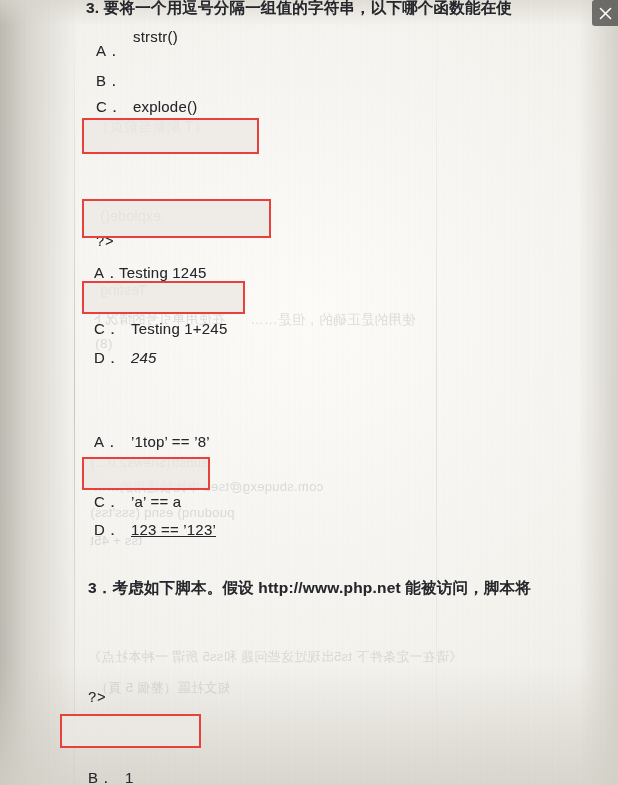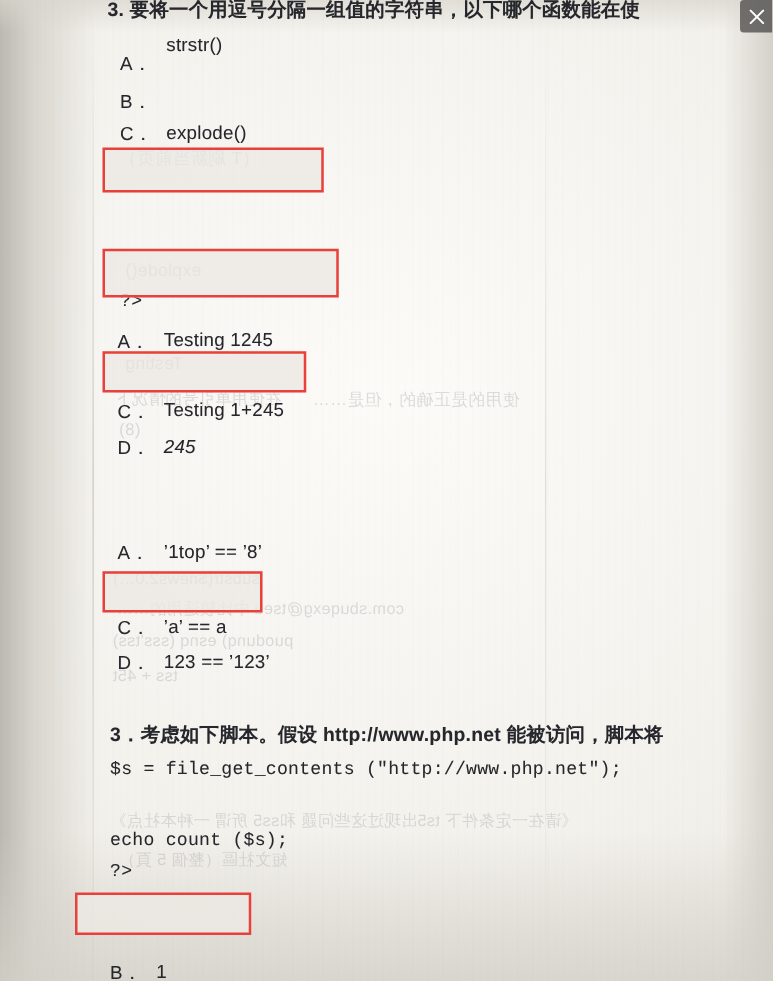--- a/index.html
+++ b/index.html
@@ -165,41 +165,39 @@
     <div class="line opt" style="left:133px; top:28px;">strstr()</div>
 
     <div class="line opt" style="left:96px;  top:72px;">B．</div>
 
     <div class="line opt" style="left:96px;  top:98px;">C．</div>
     <div class="line opt" style="left:133px; top:98px;">explode()</div>
 
     <div class="line code" style="left:96px; top:234px;">?&gt;</div>
 
     <div class="line opt" style="left:94px;  top:264px;">A．</div>
-    <div class="line opt" style="left:131px; top:264px;">Testing 1245</div>
+    <div class="line opt" style="left:119px; top:264px;">Testing 1245</div>
 
     <div class="line opt" style="left:94px;  top:320px;">C．</div>
     <div class="line opt" style="left:131px; top:320px;">Testing 1+245</div>
 
     <div class="line opt" style="left:94px;  top:349px;">D．</div>
     <div class="line opt" style="left:131px; top:349px;font-style:italic;">245</div>
 
 
     <div class="line opt" style="left:94px;  top:433px;">A．</div>
     <div class="line opt" style="left:131px; top:433px;">’1top’ == ’8’</div>
 
     <div class="line opt" style="left:94px;  top:493px;">C．</div>
     <div class="line opt" style="left:131px; top:493px;">’a’ == a</div>
 
     <div class="line opt" style="left:94px;  top:521px;">D．</div>
-    <div class="line opt" style="left:131px; top:521px;">123 == ’123’</div>
+    <div class="line opt" style="left:131px; top:521px;text-decoration:underline;">123 == ’123’</div>
 
     <div class="line q" style="left:88px;  top:578px;">3．考虑如下脚本。假设 http://www.php.net 能被访问，脚本将</div>
-    <div class="line code" style="left:88px; top:608px;">$s = file_get_contents ("http://www.php.net");</div>
-    <div class="line code" style="left:88px; top:665px;">echo count ($s);</div>
     <div class="line code" style="left:88px; top:690px;">?&gt;</div>
 
     <div class="line opt" style="left:88px;  top:769px;">B．</div>
     <div class="line opt" style="left:125px; top:769px;">1</div>
 
   </div>
 
   <div class="redbox" style="left:82px;  top:118px; width:177px; height:36px;"></div>
   <div class="redbox" style="left:82px;  top:199px; width:189px; height:39px;"></div>
   <div class="redbox" style="left:82px;  top:281px; width:163px; height:33px;"></div>

